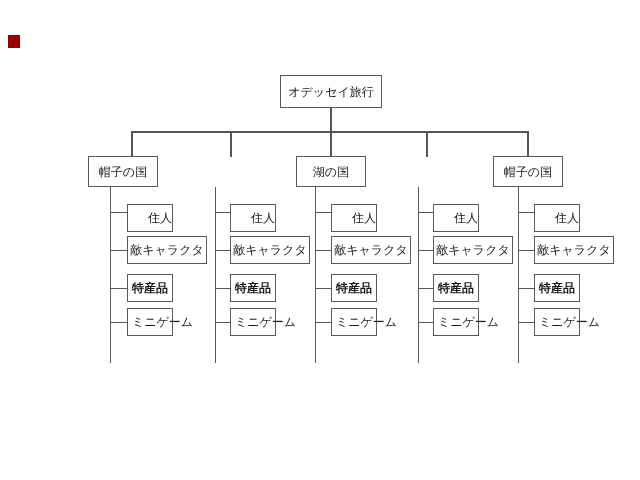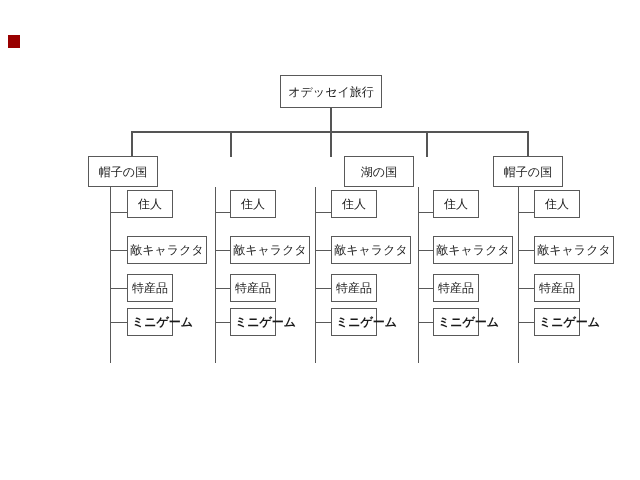--- a/index.html
+++ b/index.html
@@ -32,24 +32,24 @@
   .child.w-enemy{width:80px;}
   .child.overflowing{justify-content:flex-start;padding-left:4px;overflow:visible;}
   .line{position:absolute;background:#555555;}
   .hline{height:2px;}
   .vline{width:2px;}
   .spine{width:1px;background:#595959;}
   .stub{height:1px;background:#595959;}
   
   .c1.country{left:88px;}  .c1.child{left:127px;} .c1.spine{left:110px;}
   .c2.country{left:196px;} .c2.child{left:230px;} .c2.spine{left:215px;}
-  .c3.country{left:296px;margin-left:48px;} .c3.child{left:331px;} .c3.spine{left:315px;}
+  .c3.country{left:296px;} .c3.child{left:331px;} .c3.spine{left:315px;}
   .c4.country{left:392px;} .c4.child{left:433px;} .c4.spine{left:418px;}
   .c5.country{left:493px;} .c5.child{left:534px;} .c5.spine{left:518px;}
-  .r1.child{top:190px;} .r2.child{top:236px;} .r3.child{top:274px;} .r4.child{top:308px;font-weight:bold;}
+  .r1.child{top:204px;justify-content:flex-end;} .r2.child{top:236px;} .r3.child{top:274px;font-weight:bold;} .r4.child{top:308px;}
   .spine{top:187px;height:176px;}
   .stub.r1{top:212px;} .stub.r2{top:250px;} .stub.r3{top:288px;} .stub.r4{top:322px;}
   .stub.c1{left:110px;width:17px;}
   .stub.c2{left:215px;width:15px;}
   .stub.c3{left:315px;width:16px;}
   .stub.c4{left:418px;width:15px;}
   .stub.c5{left:518px;width:16px;}
 </style>
 </head>
 <body>

